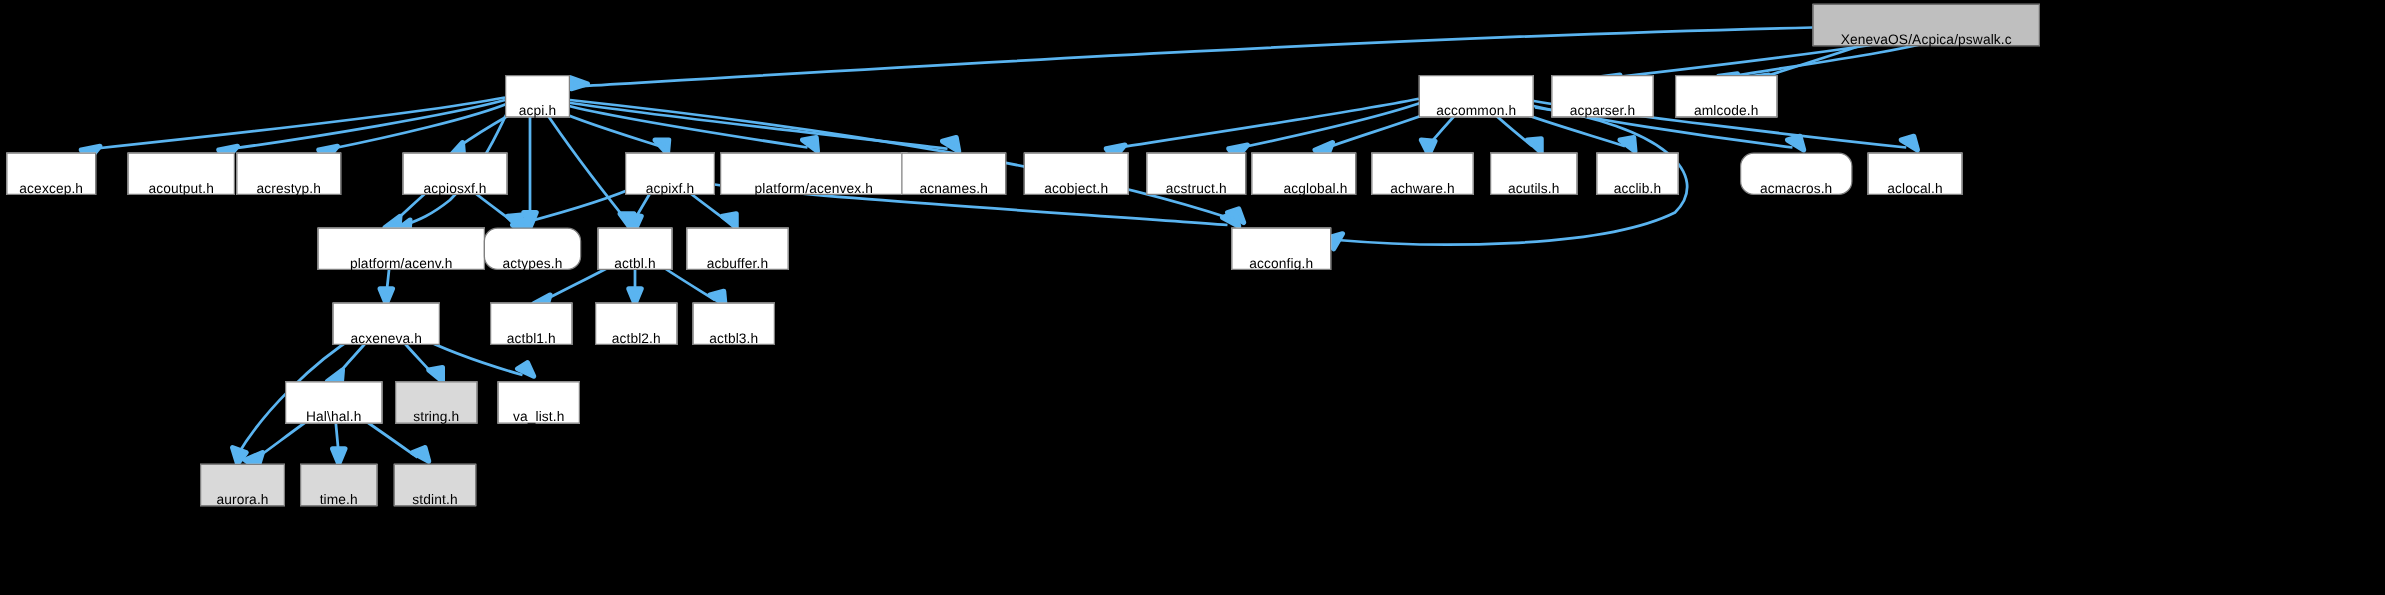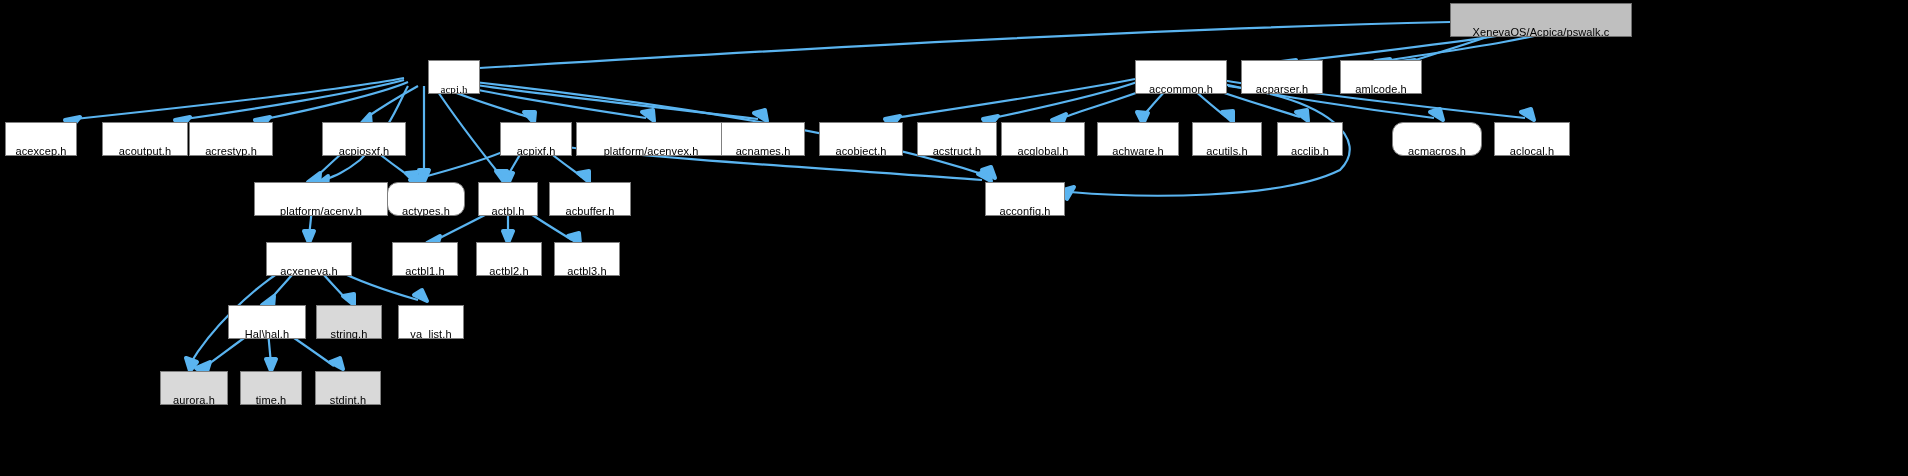--- a/index.html
+++ b/index.html
@@ -128,34 +128,34 @@
       <path d="M1205,86 C1230,96 1272,108 1300,117" fill="none" stroke="#5ab4f0" stroke-width="2.2"></path>
       <path d="M1296,112 l12,9 l-1,-11 z" fill="#5ab4f0" stroke="#5ab4f0" stroke-width="4" stroke-linejoin="round"></path>
       <path d="M1216,82 C1260,94 1370,110 1434,118" fill="none" stroke="#5ab4f0" stroke-width="2.2"></path>
       <path d="M1430,112 l13,8 l-3,-11 z" fill="#5ab4f0" stroke="#5ab4f0" stroke-width="4" stroke-linejoin="round"></path>
       <path d="M1222,80 C1280,90 1450,110 1525,118" fill="none" stroke="#5ab4f0" stroke-width="2.2"></path>
       <path d="M1521,112 l13,8 l-3,-11 z" fill="#5ab4f0" stroke="#5ab4f0" stroke-width="4" stroke-linejoin="round"></path>
       <path d="M1228,86 C1330,100 1370,140 1340,170 C1280,200 1140,198 1070,192" fill="none" stroke="#5ab4f0" stroke-width="2.2"></path>
       <path d="M1074,187 l-14,4 l7,8 z" fill="#5ab4f0" stroke="#5ab4f0" stroke-width="4" stroke-linejoin="round"></path>
     </svg>
 <div class="node root" style="left: 1450px; top: 3px; width: 182px;">XenevaOS/Acpica/pswalk.c</div>
-    <div class="node" style="left: 428px; top: 60px; width: 52px; font-family: Liberation Serif, serif;">acpi.h</div>
+    <div class="node" style="left: 404px; top: 60px; width: 52px;">acpi.h</div>
     <div class="node" style="left: 1135px; top: 60px; width: 92px;">accommon.h</div>
     <div class="node" style="left: 1241px; top: 60px; width: 82px;">acparser.h</div>
     <div class="node" style="left: 1340px; top: 60px; width: 82px;">amlcode.h</div>
     <div class="node" style="left: 5px; top: 122px; width: 72px;">acexcep.h</div>
     <div class="node" style="left: 102px; top: 122px; width: 86px;">acoutput.h</div>
     <div class="node" style="left: 189px; top: 122px; width: 84px;">acrestyp.h</div>
     <div class="node" style="left: 322px; top: 122px; width: 84px;">acpiosxf.h</div>
     <div class="node" style="left: 500px; top: 122px; width: 72px;">acpixf.h</div>
     <div class="node" style="left: 576px; top: 122px; width: 150px;">platform/acenvex.h</div>
     <div class="node" style="left: 721px; top: 122px; width: 84px;">acnames.h</div>
     <div class="node" style="left: 819px; top: 122px; width: 84px;">acobject.h</div>
     <div class="node" style="left: 917px; top: 122px; width: 80px;">acstruct.h</div>
-    <div class="node" style="left: 1001px; top: 122px; width: 84px;">acglobal.h</div>
+    <div class="node" style="left: 1001px; top: 122px; width: 84px; text-align: right;">acglobal.h</div>
     <div class="node" style="left: 1097px; top: 122px; width: 82px;">achware.h</div>
     <div class="node" style="left: 1192px; top: 122px; width: 70px;">acutils.h</div>
     <div class="node" style="left: 1277px; top: 122px; width: 66px;">acclib.h</div>
     <div class="node" style="left: 1392px; top: 122px; width: 90px; border-radius: 11px;">acmacros.h</div>
     <div class="node" style="left: 1494px; top: 122px; width: 76px;">aclocal.h</div>
     <div class="node" style="left: 254px; top: 182px; width: 134px;">platform/acenv.h</div>
     <div class="node" style="left: 387px; top: 182px; width: 78px; border-radius: 11px;">actypes.h</div>
     <div class="node" style="left: 478px; top: 182px; width: 60px;">actbl.h</div>
     <div class="node" style="left: 549px; top: 182px; width: 82px;">acbuffer.h</div>
     <div class="node" style="left: 985px; top: 182px; width: 80px;">acconfig.h</div>

